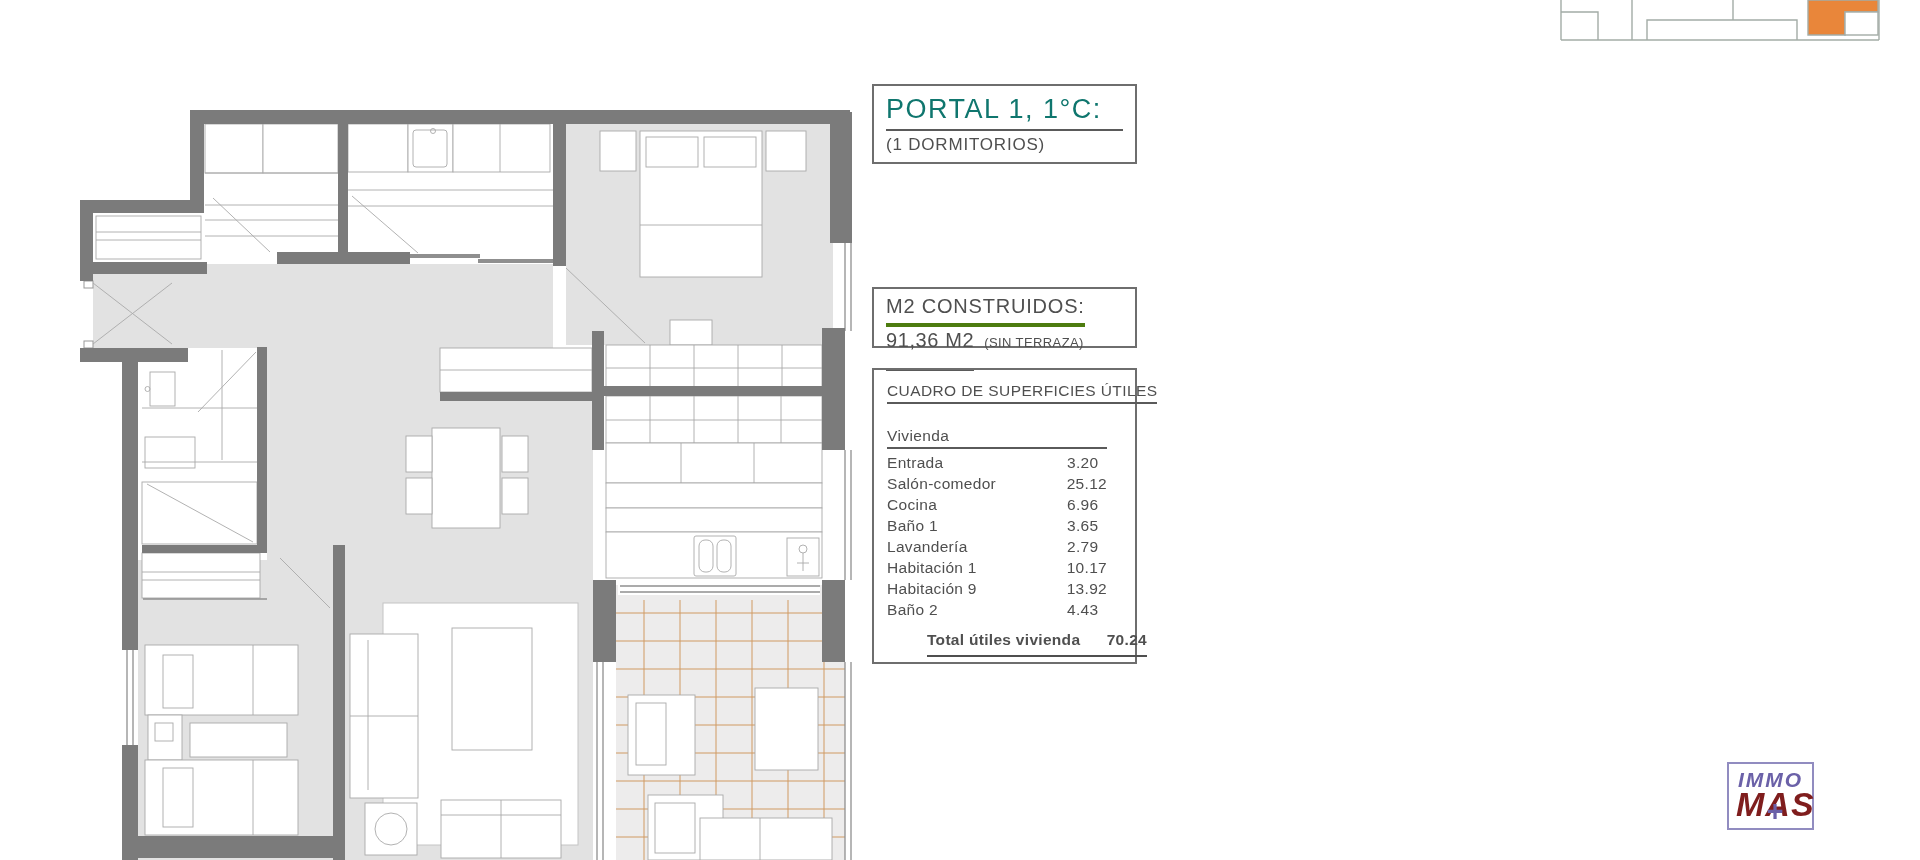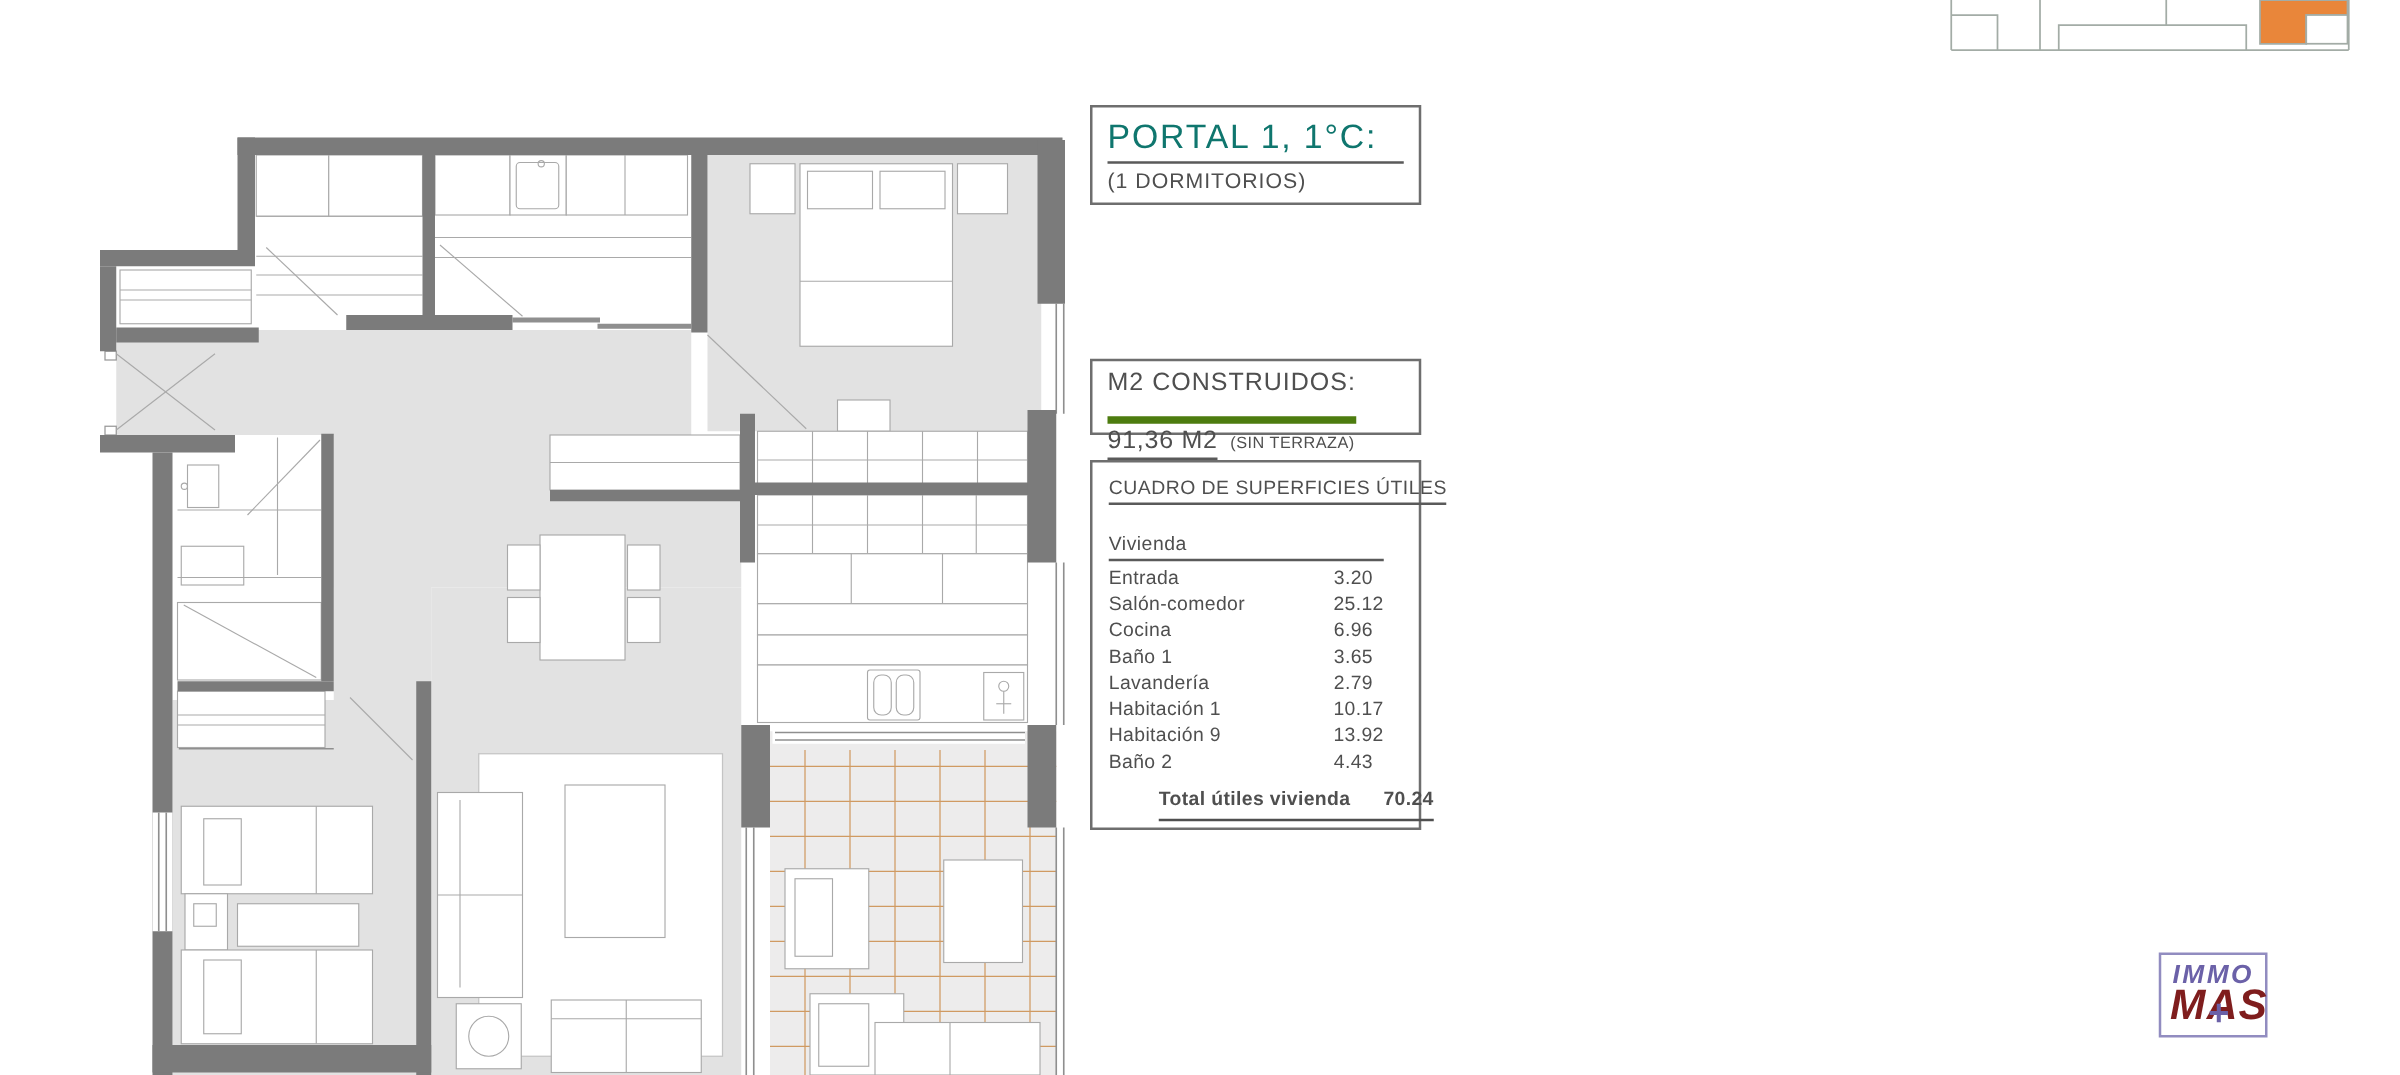--- a/index.html
+++ b/index.html
@@ -20,24 +20,24 @@
   #title-box .sub { display:block; font-size:17px; margin-top:4px; letter-spacing:0.8px; }
 
   #utiles-block { position:absolute; left:874px; top:172px; width:280px; }
   #utiles-block .hd { display:inline-block; font-size:20px; letter-spacing:0.8px;
                       border-bottom:2px solid #5a5a5a; padding-bottom:1px; }
   #utiles-block .ln1, #utiles-block .ln2 { display:block; font-size:20px; letter-spacing:0.6px; margin-top:4px; }
 
   #construidos-box { position:absolute; left:872px; top:287px; width:265px; height:61px;
                      border:2px solid #6e6e6e; padding:6px 12px 0 12px; }
   #construidos-box .hd { display:inline-block; font-size:20px; letter-spacing:0.8px;
-                         border-bottom:6px solid #4d7c0f; padding-bottom:15px; white-space:nowrap; }
+                         border-bottom:4px solid #4d7c0f; padding-bottom:5px; white-space:nowrap; }
   #construidos-box .row2 { display:flex; align-items:baseline; margin-top:2px; }
   #construidos-box .val { display:inline-block; font-size:20px; letter-spacing:0.6px;
-                          border-bottom:2px solid #5a5a5a; padding-bottom:2px; }
+                          border-bottom:2px solid #5a5a5a; padding-bottom:17px; }
   #construidos-box .note { font-size:13px; margin-left:10px; letter-spacing:0.4px; }
 
   #table-box { position:absolute; left:872px; top:368px; width:265px; height:296px;
                border:2px solid #6e6e6e; padding:12px 0 0 13px; }
   #table-box .hd { display:inline-block; font-size:15.5px; letter-spacing:0.4px;
                    border-bottom:2px solid #5a5a5a; padding-bottom:2px; white-space:nowrap; }
   #table-box .grp { display:block; width:220px; font-size:15.5px; letter-spacing:0.4px;
                     border-bottom:2px solid #5a5a5a; padding-bottom:2px; margin-top:23px; }
   .trows { margin-top:3px; }
   .trow { display:flex; width:220px; height:21px; align-items:center; font-size:15.5px; letter-spacing:0.3px; }

